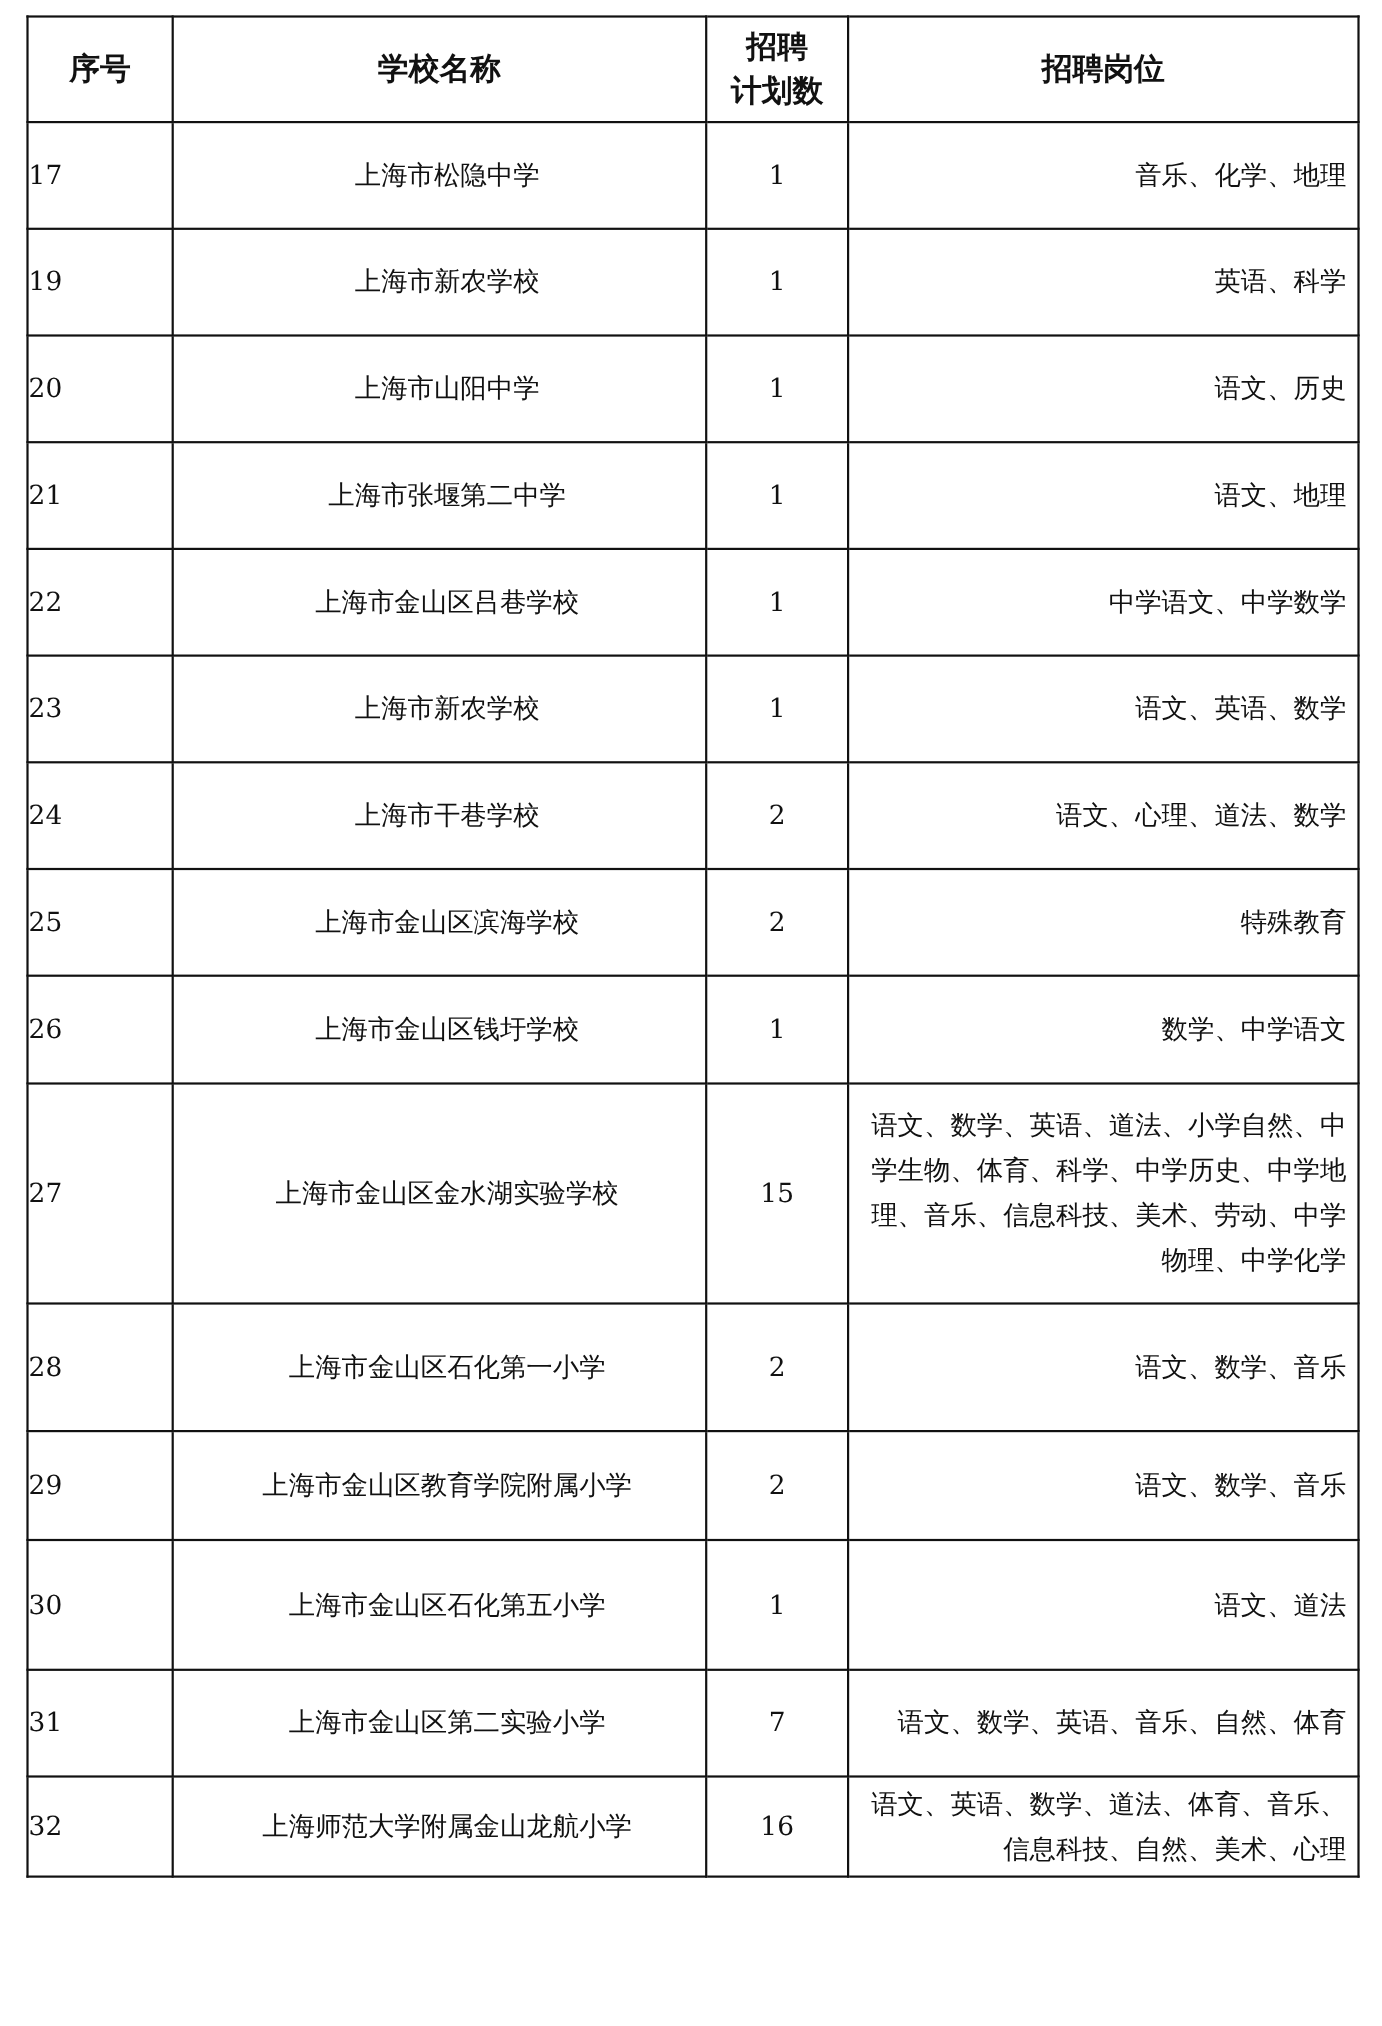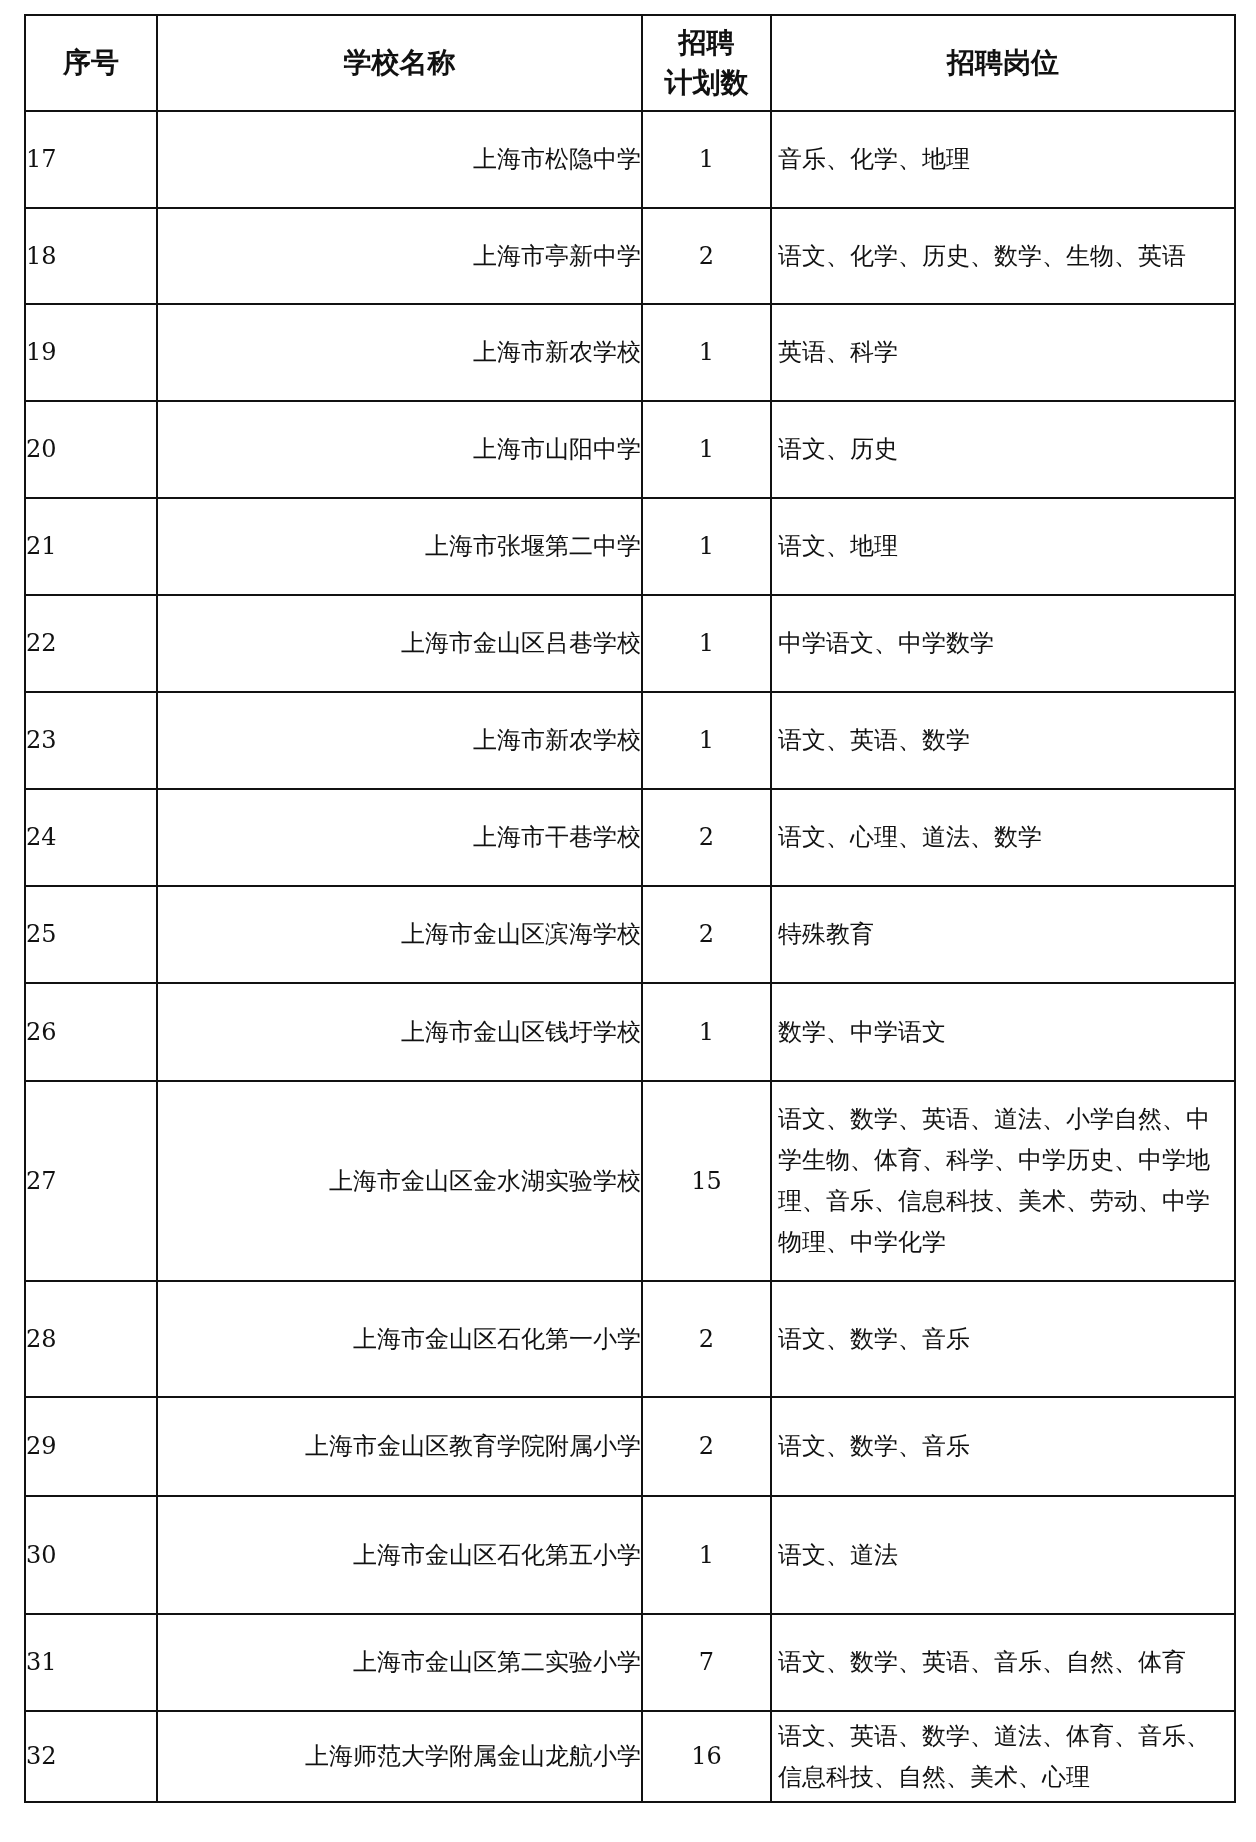--- a/index.html
+++ b/index.html
@@ -37,23 +37,23 @@
     }
     .doc-table td {
       font-size: 24px;
       line-height: 41px;
     }
     .col-idx { width: 132px; }
     .col-name { width: 485px; }
     .col-count { width: 129px; }
     .col-pos { width: 464px; }
     td.c-idx { text-align: left; }
-    td.c-name { text-align: right; padding-left: 14px; margin-left: 10px; }
+    td.c-name { text-align: center; padding-left: 14px; margin-left: 10px; }
     td.c-count { text-align: center; }
-    td.c-pos { text-align: left; padding-left: 6px; padding-right: 10px; }
+    td.c-pos { text-align: right; padding-left: 6px; padding-right: 10px; }
     .hdr-line { display: block; }
   </style>
 </head>
 <body>
 
 <table class="doc-table">
   <colgroup>
     <col class="col-idx">
     <col class="col-name">
     <col class="col-count">
@@ -69,26 +69,20 @@
       </th>
       <th>招聘岗位</th>
     </tr>
   </thead>
   <tbody>
     <tr style="height:97px">
       <td class="c-idx">17</td>
       <td class="c-name">上海市松隐中学</td>
       <td class="c-count">1</td>
       <td class="c-pos">音乐、化学、地理</td>
-    </tr>
-    <tr style="height:96px">
-      <td class="c-idx">18</td>
-      <td class="c-name">上海市亭新中学</td>
-      <td class="c-count">2</td>
-      <td class="c-pos">语文、化学、历史、数学、生物、英语</td>
     </tr>
     <tr style="height:97px">
       <td class="c-idx">19</td>
       <td class="c-name">上海市新农学校</td>
       <td class="c-count">1</td>
       <td class="c-pos">英语、科学</td>
     </tr>
     <tr style="height:97px">
       <td class="c-idx">20</td>
       <td class="c-name">上海市山阳中学</td>

